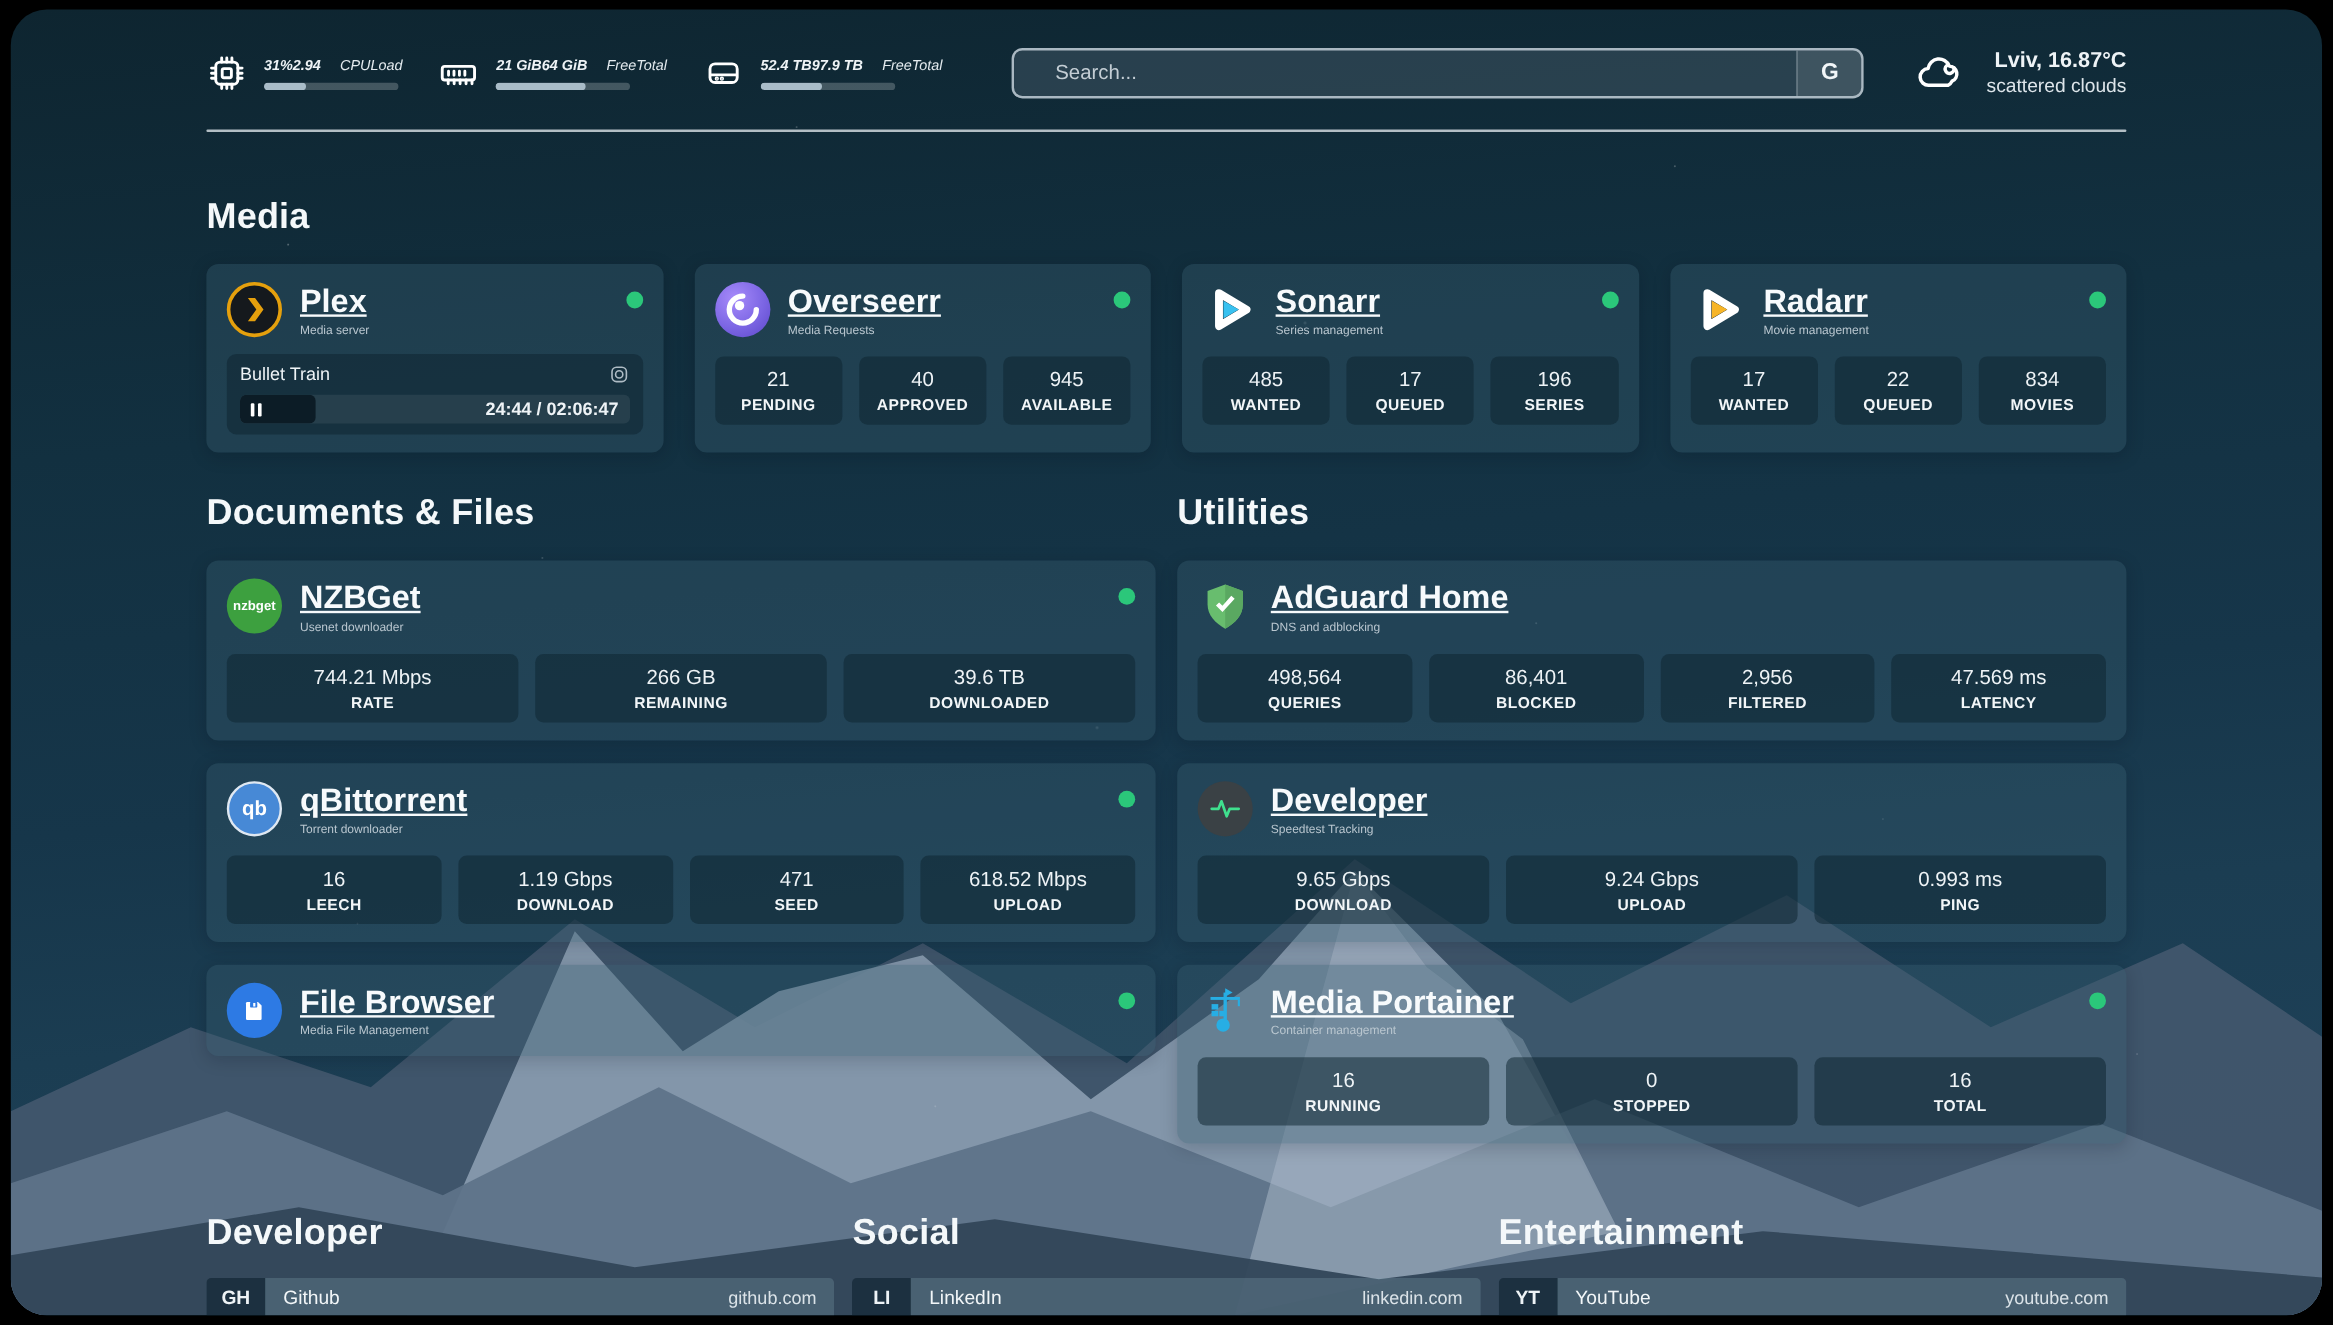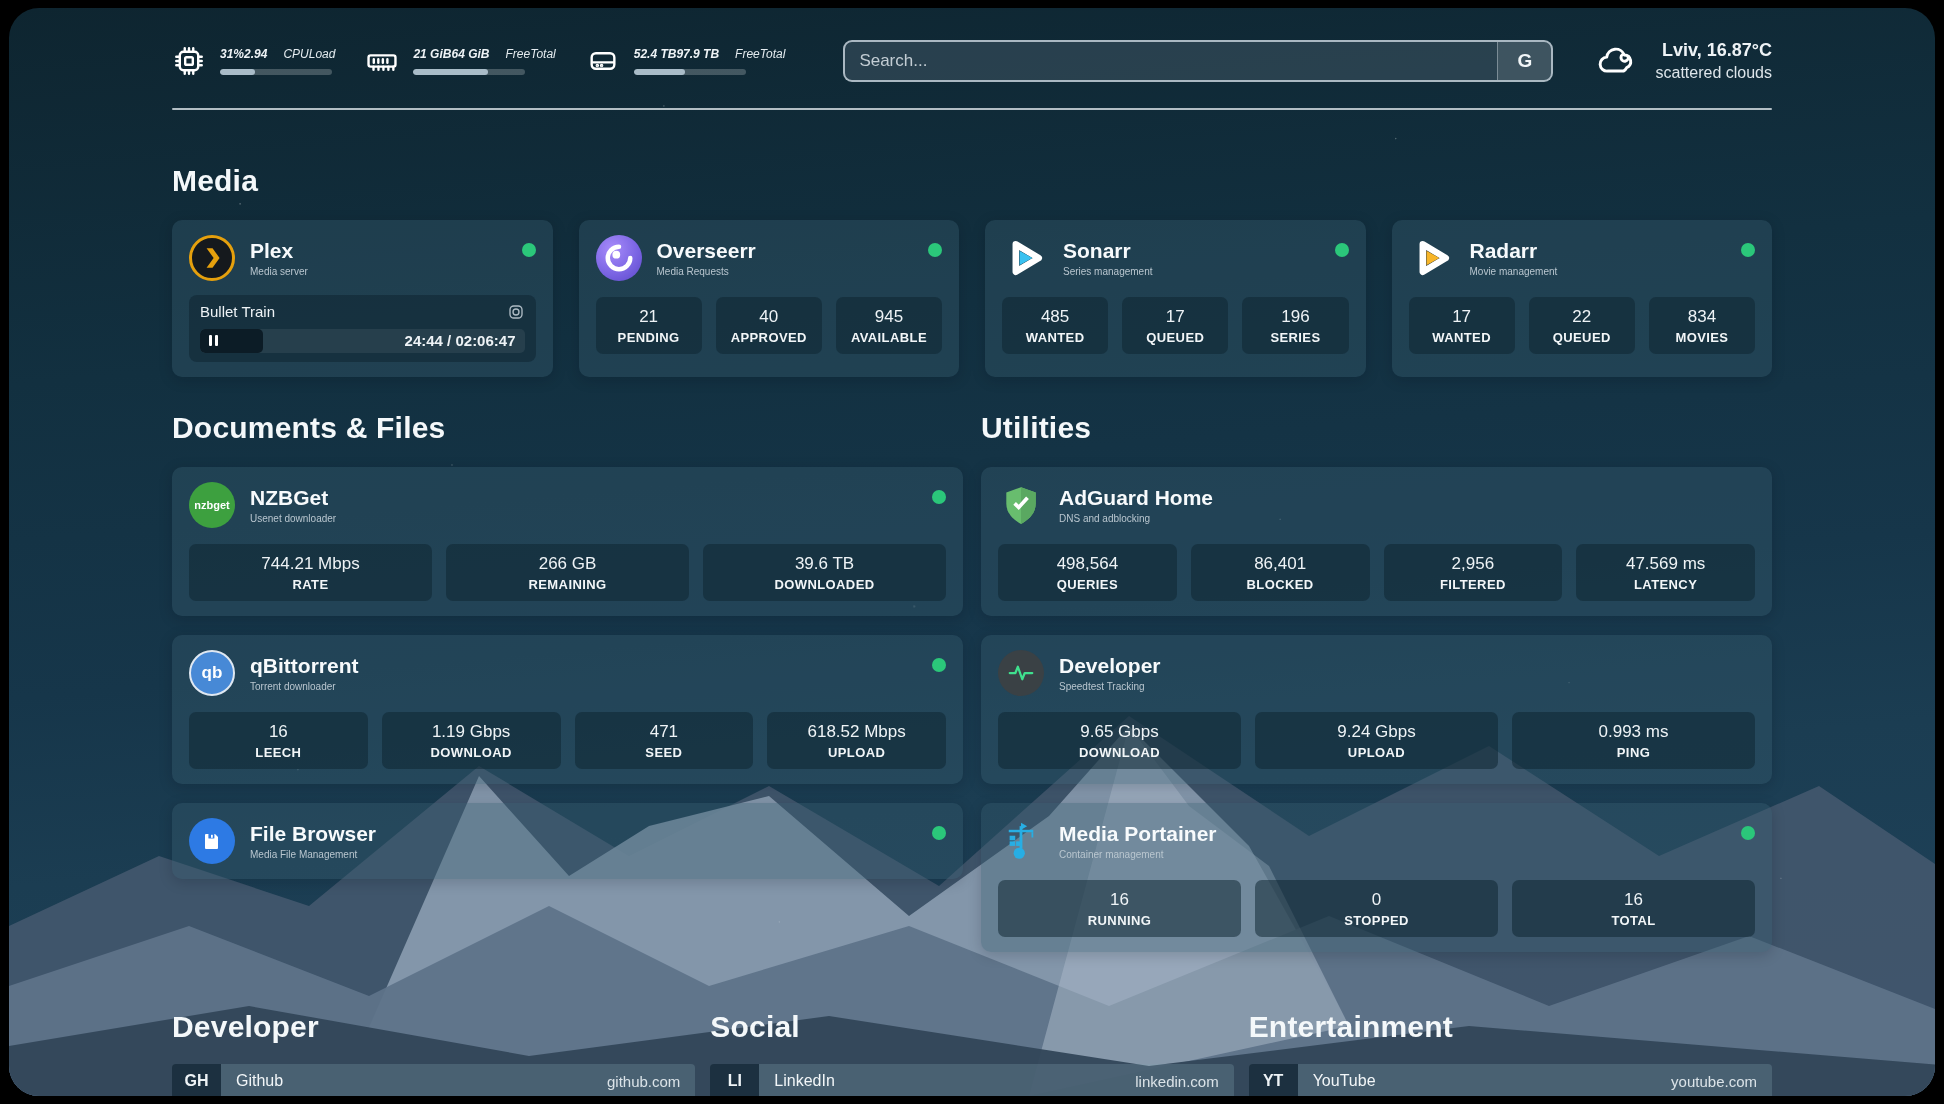--- a/index.html
+++ b/index.html
@@ -37,21 +37,21 @@
   .hw-col .v1 { font-weight:600; }
   .hw-col .v2 { font-weight:600; }
   .hw-labels .v1,.hw-labels .v2 { font-weight:500; color:#e4ebef; }
   .hw-wrap { display:flex; flex-direction:column; gap:6px; }
   .hw-bar { height:6px; width:112px; border-radius:3px; background:rgba(255,255,255,.22); overflow:hidden; }
   .hw-bar-fill { height:100%; border-radius:3px; background:#a9bcc8; }
 
   .searchbox { flex:1; display:flex; align-items:stretch; height:42px; margin:0 42px 0 28px;
     background:rgba(62,84,99,.55); border:2px solid rgba(215,226,233,.75); border-radius:9px; overflow:hidden; }
   .searchbox input { flex:1; background:transparent; border:none; outline:none; color:#e9eef2;
-    font-size:17px; padding:0 14px; font-family:"Liberation Sans", sans-serif; }
+    font-size:17px; padding:0 34px; font-family:"Liberation Sans", sans-serif; }
   .searchbox input::placeholder { color:#c3cdd4; }
   .search-engine { width:54px; display:flex; align-items:center; justify-content:center;
     background:rgba(255,255,255,.10); border-left:1px solid rgba(215,226,233,.4);
     font-size:19px; font-weight:600; color:#f2f6f8; cursor:pointer; }
 
   .weather { display:flex; align-items:center; gap:16px; }
   .weather-icon { width:44px; height:44px; color:#fff; }
   .weather-text { display:flex; flex-direction:column; line-height:1.35; }
   .weather-loc { font-size:18px; font-weight:600;text-align:right; }
   .weather-cond { font-size:16px; color:#dde5ea; }
@@ -62,21 +62,21 @@
   .section-title { font-size:30px; font-weight:600; letter-spacing:.2px; color:#f4f8fa; }
   .media-section { margin-top:54px; }
   .media-grid { margin-top:22px; display:grid; grid-template-columns:repeat(4,1fr); gap:26px; }
 
   .card { background:rgba(56,92,110,.38); border-radius:10px; padding:15px 17px;
     box-shadow:0 3px 14px rgba(0,10,20,.18); position:relative; cursor:pointer; }
   .card-head { display:flex; align-items:center; gap:15px; }
   .app-icon { width:46px; height:46px; border-radius:50%; flex:0 0 auto;
     display:flex; align-items:center; justify-content:center; overflow:hidden; }
   .head-text { flex:1; min-width:0; }
-  .svc-name { font-size:21px; font-weight:600; color:#f7fafc; line-height:1.2; }
+  .svc-name { font-size:27px; font-weight:600; color:#f7fafc; line-height:1.2;text-decoration:underline; }
   .svc-sub { font-size:10px; color:#b9c6cf; margin-top:3px; }
   .status-dot { width:14px; height:14px; border-radius:50%; align-self:flex-start; margin-top:8px; flex:0 0 auto; }
 
   .stats { display:flex; gap:14px; margin-top:16px; }
   .stat { flex:1; background:rgba(14,36,48,.52); border-radius:7px; text-align:center; padding:10px 4px 9px; }
   .stat-value { font-size:17px; color:#eef3f6; }
   .stat-label { font-size:13px; font-weight:700; letter-spacing:.4px; margin-top:3px; color:#f2f6f8; }
 
   
   .media-panel { margin-top:14px; background:rgba(15,37,50,.55); border-radius:8px; padding:8px 11px 9px; }

